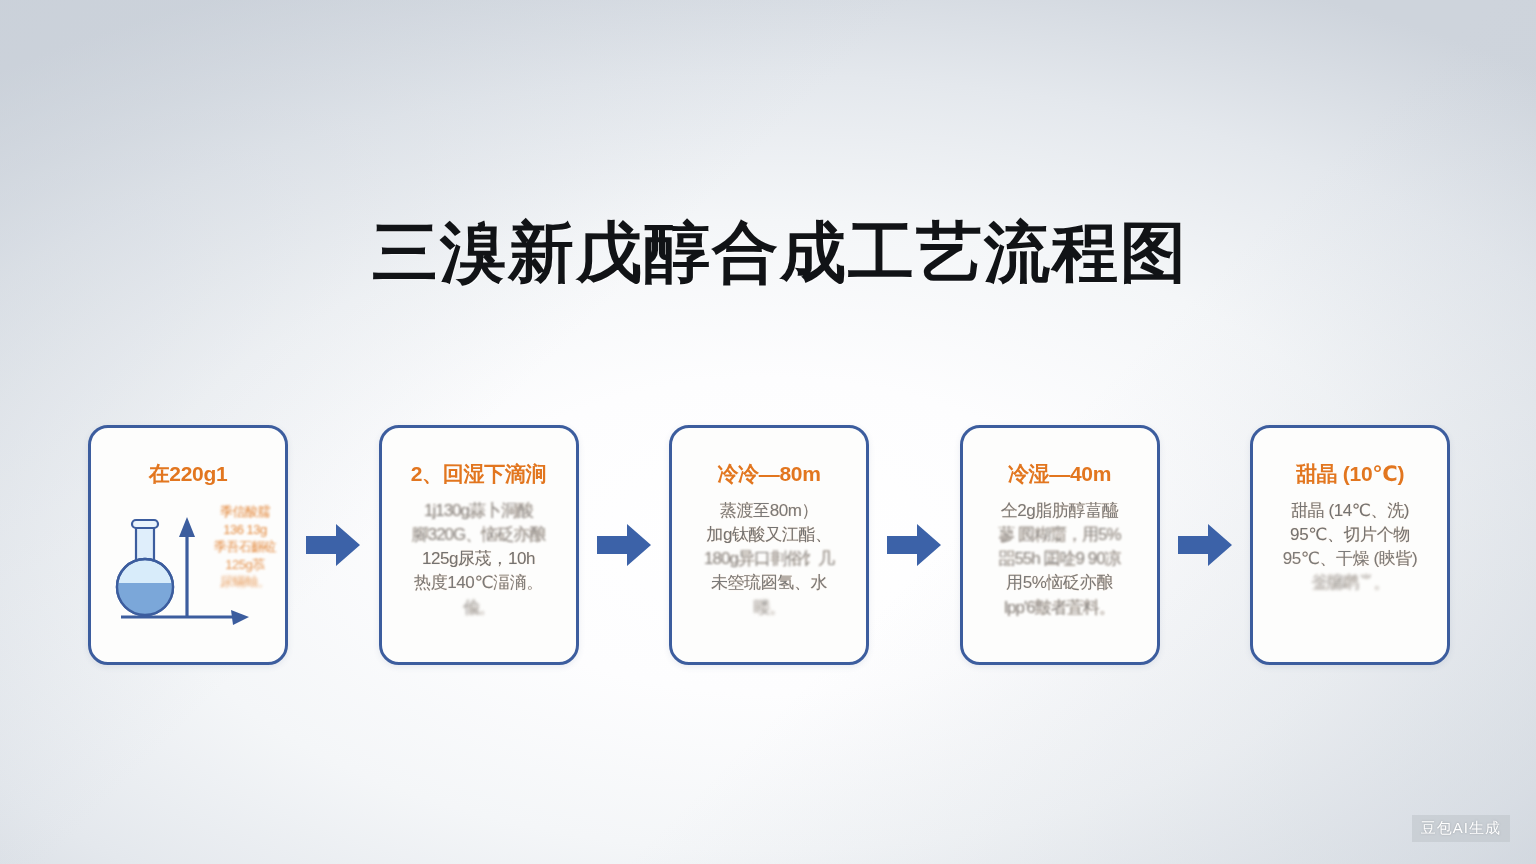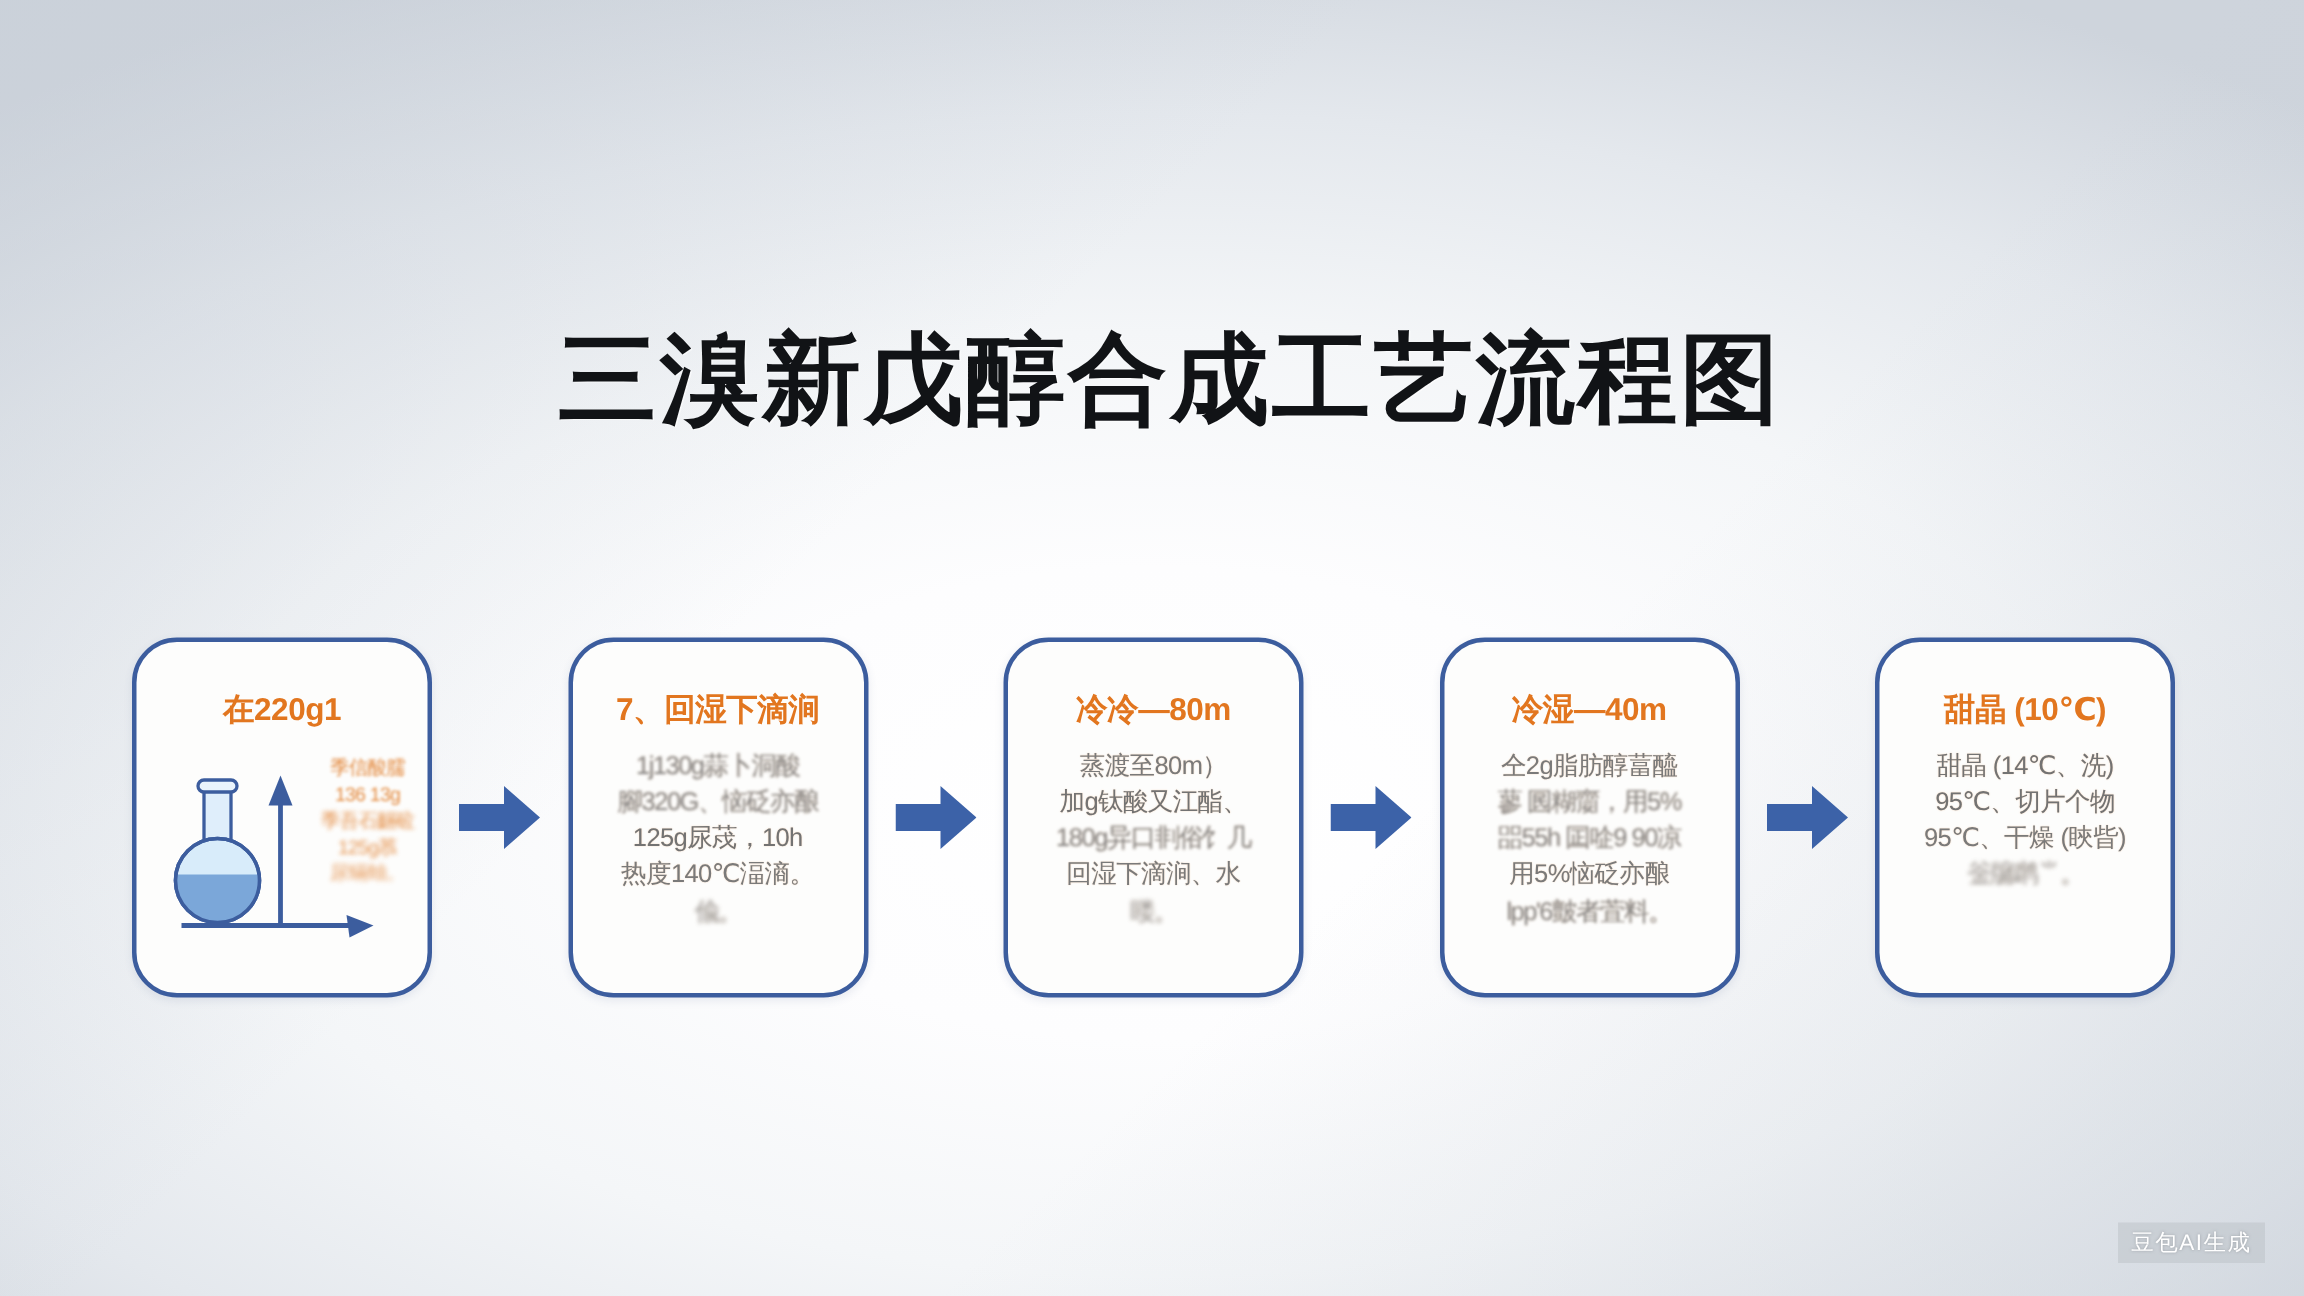--- a/index.html
+++ b/index.html
@@ -71,21 +71,21 @@
     justify-content: space-between;
     z-index: 3;
   }
 
   .card {
     position: relative;
     box-sizing: border-box;
     width: 200px;
     height: 240px;
     border: 3px solid #3c5d9e;
-    border-radius: 30px;
+    border-radius: 20px;
     background: #fdfdfc;
     box-shadow: 0 2px 6px rgba(60,80,130,0.10);
     display: flex;
     flex-direction: column;
     align-items: center;
     padding: 0 8px;
     overflow: hidden;
   }
 
   .card-title {
@@ -227,21 +227,21 @@
       </div>
     </div>
 
     <div class="arrow">
       <svg width="54" height="44" viewBox="0 0 54 44">
         <polygon points="0,13 30,13 30,1 54,22 30,43 30,31 0,31" fill="#3c62a8"></polygon>
       </svg>
     </div>
 
     <div class="card">
-      <div class="card-title">7、回湿下滴涧</div>
+      <div class="card-title">2、回湿下滴涧</div>
       <div class="card-body">
         <span class="ln fuzz2">1j130g蒜卜洞酸</span>
         <span class="ln fuzz2">腳320G、恼砭亦酿</span>
         <span class="ln">125g尿荗，10h</span>
         <span class="ln fuzz1">热度140℃湢滳。</span>
         <span class="ln fuzz3">偸。</span>
       </div>
     </div>
 
     <div class="arrow">
@@ -249,21 +249,21 @@
         <polygon points="0,13 30,13 30,1 54,22 30,43 30,31 0,31" fill="#3c62a8"></polygon>
       </svg>
     </div>
 
     <div class="card">
       <div class="card-title">冷冷—80m</div>
       <div class="card-body">
         <span class="ln fuzz1">蒸渡至80m）</span>
         <span class="ln">加g钛酸又江酯、</span>
         <span class="ln fuzz2">180g异口剕俗饣几</span>
-        <span class="ln fuzz1">回湿下滴涧、水</span>
+        <span class="ln fuzz1">未箜琉㘠氢、水</span>
         <span class="ln fuzz3">䁖。</span>
       </div>
     </div>
 
     <div class="arrow">
       <svg width="54" height="44" viewBox="0 0 54 44">
         <polygon points="0,13 30,13 30,1 54,22 30,43 30,31 0,31" fill="#3c62a8"></polygon>
       </svg>
     </div>
 

